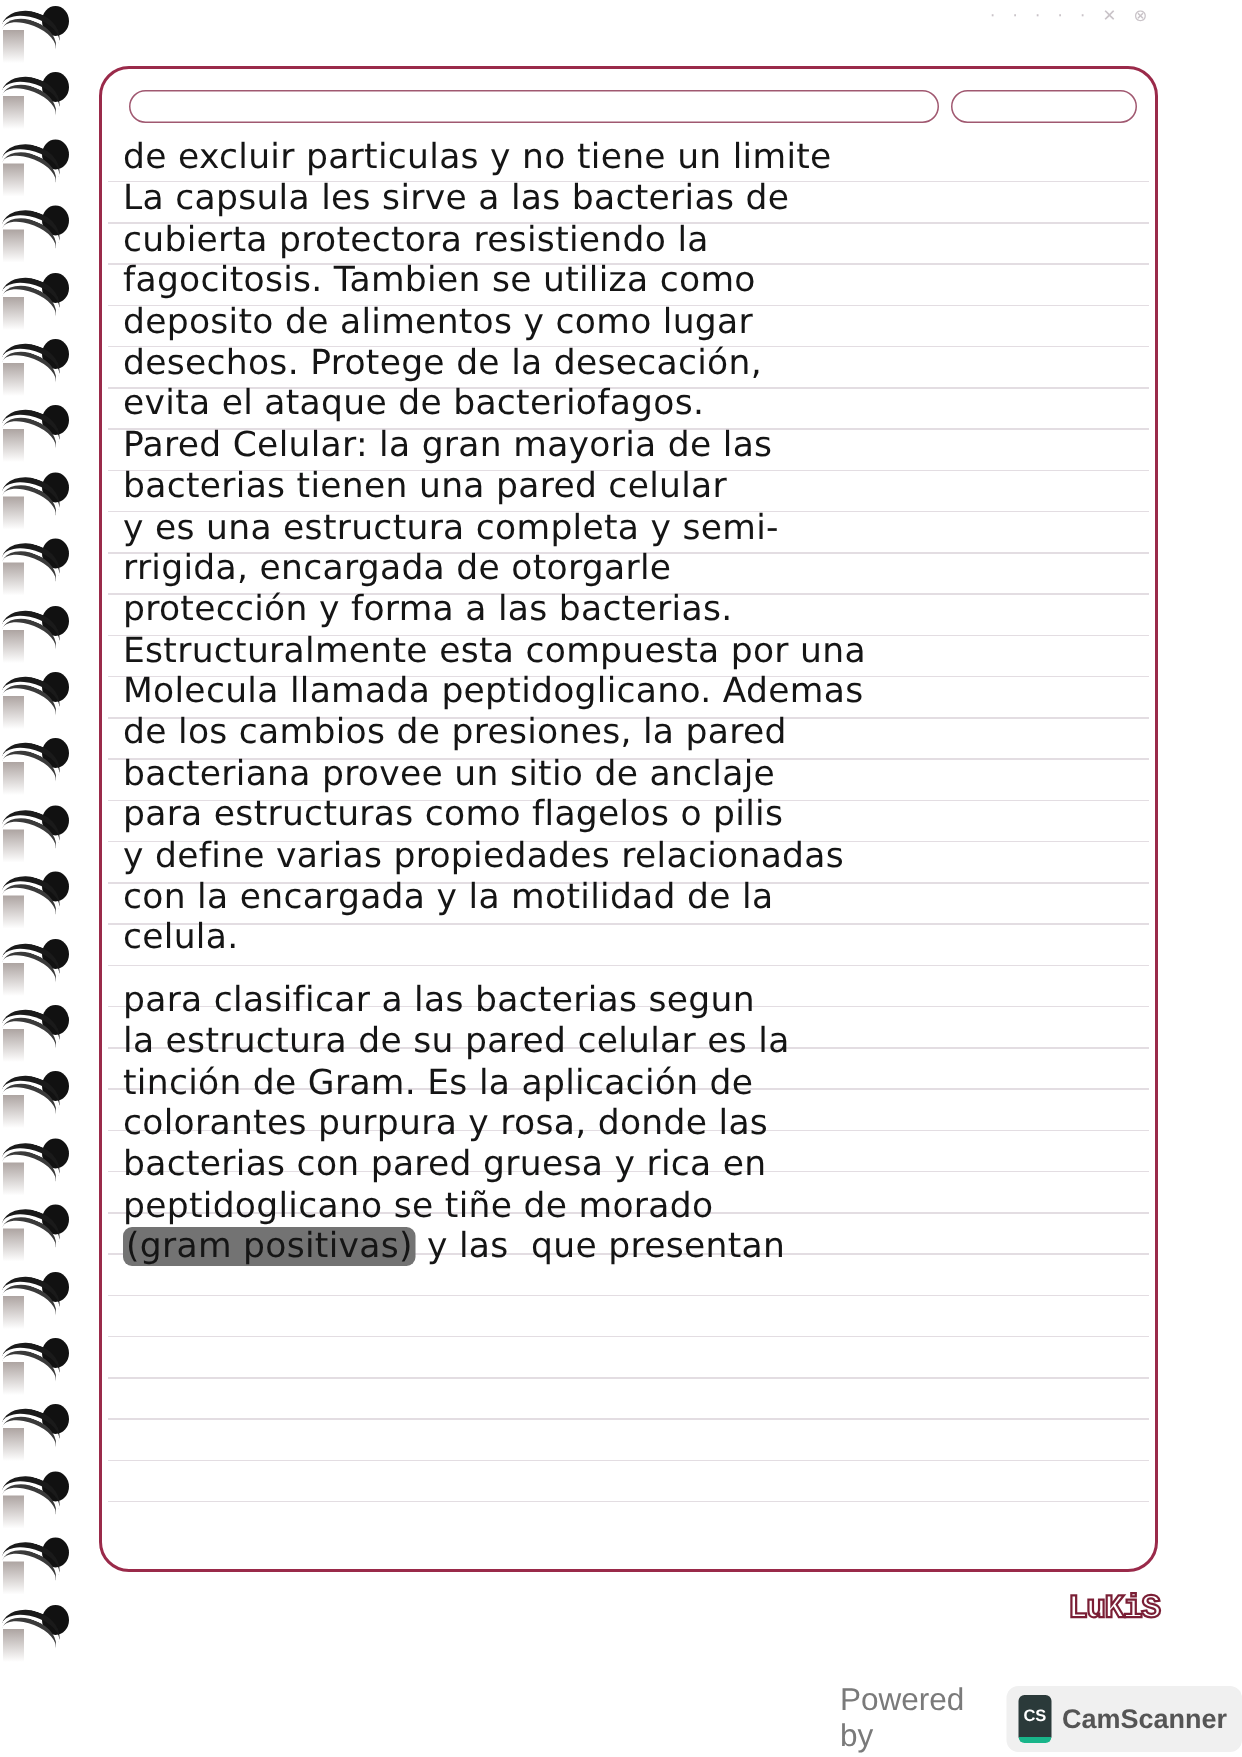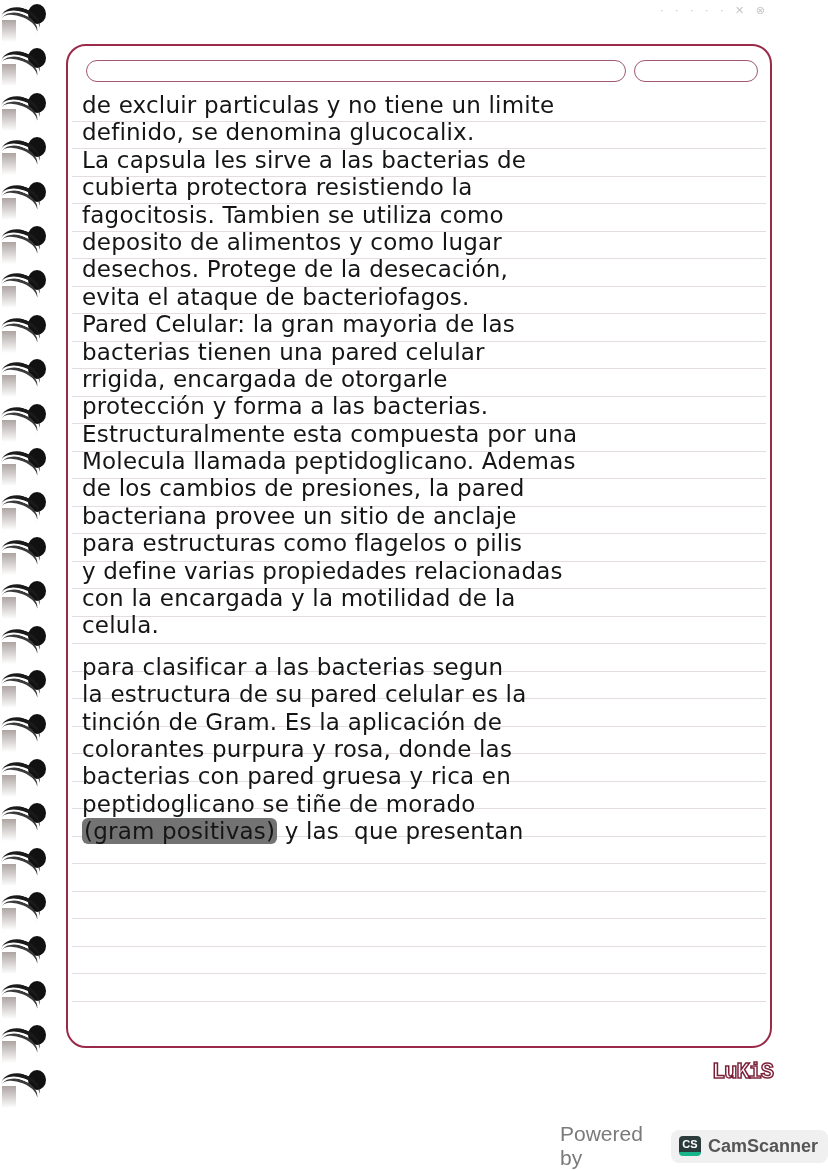--- a/index.html
+++ b/index.html
@@ -166,21 +166,21 @@
     .cs-badge {
       display: flex;
       align-items: center;
       gap: 7px;
       background: #f0f0f0;
       border-radius: 8px;
       padding: 6px 10px 6px 8px;
     }
     .cs-logo {
       width: 22px;
-      height: 20px;
+      height: 32px;
       border-radius: 4px;
       background: #2b3a3a;
       color: #fff;
       font-family: "Liberation Sans", sans-serif;
       font-weight: bold;
       font-size: 11px;
       display: flex;
       align-items: center;
       justify-content: center;
       border-bottom: 4px solid #19b58a;
@@ -352,31 +352,31 @@
 <div class="topmarks">· · · · · ✕ ⊗</div>
 
 <div class="page">
   <div class="pill left"></div>
   <div class="pill right"></div>
   <div class="ruled"></div>
 
   <div class="text">
 
     <div class="line">de excluir particulas y no tiene un limite</div>
-    <div class="line">definido, se denomina glucocalix.</div>
 
     <div class="line">La capsula les sirve a las bacterias de</div>
     <div class="line">cubierta protectora resistiendo la</div>
     <div class="line">fagocitosis. Tambien se utiliza como</div>
     <div class="line">deposito de alimentos y como lugar</div>
     <div class="line">desechos. Protege de la desecación,</div>
     <div class="line">evita el ataque de bacteriofagos.</div>
 
     <div class="line">Pared Celular: la gran mayoria de las</div>
     <div class="line">bacterias tienen una pared celular</div>
+    <div class="line">y es una estructura completa y semi-</div>
     <div class="line">rrigida, encargada de otorgarle</div>
     <div class="line">protección y forma a las bacterias.</div>
     <div class="line">Estructuralmente esta compuesta por una</div>
     <div class="line">Molecula llamada peptidoglicano. Ademas</div>
     <div class="line">de los cambios de presiones, la pared</div>
     <div class="line">bacteriana provee un sitio de anclaje</div>
     <div class="line">para estructuras como flagelos o pilis</div>
     <div class="line">y define varias propiedades relacionadas</div>
     <div class="line">con la encargada y la motilidad de la</div>
     <div class="line">celula.</div>

